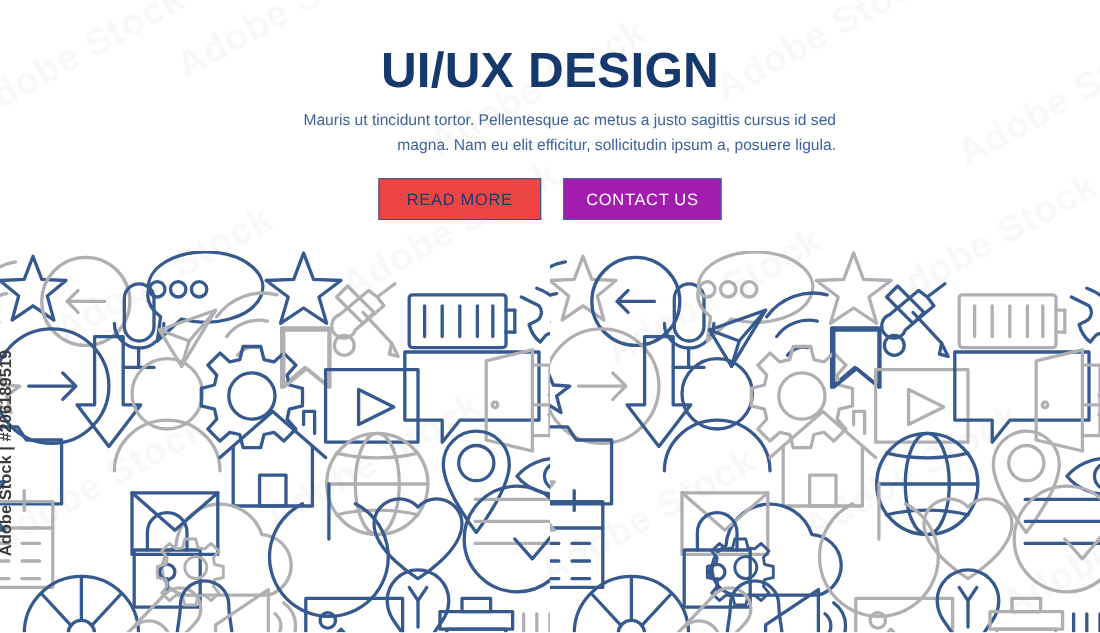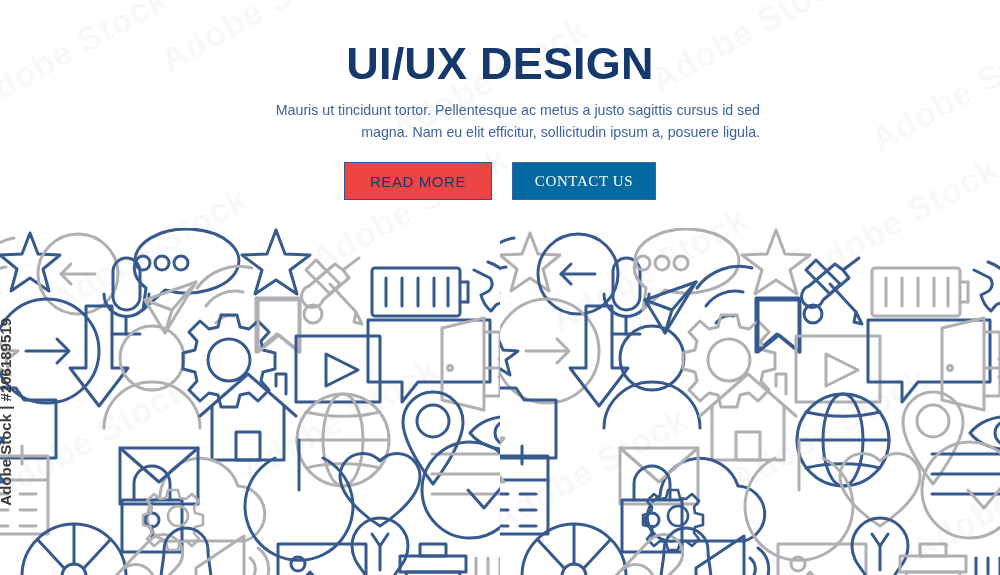--- a/index.html
+++ b/index.html
@@ -76,24 +76,23 @@
     min-width: 148px;
     padding: 0 20px;
     background: #ef4444;
     color: #18396d;
     border: 1.6px solid #2f5690;
   }
 
   .btn-solid {
     min-width: 144px;
     padding: 0 20px;
-    background: #0369a1;
+    background: #a21caf;
     color: #ffffff;
     border: 1.6px solid #3c63a0;
-    font-family: Liberation Serif, serif;
   }
 
   
   .pattern-band {
     position: absolute;
     left: 0;
     top: 228px;
     width: 1000px;
     height: 347px;
     overflow: hidden;

